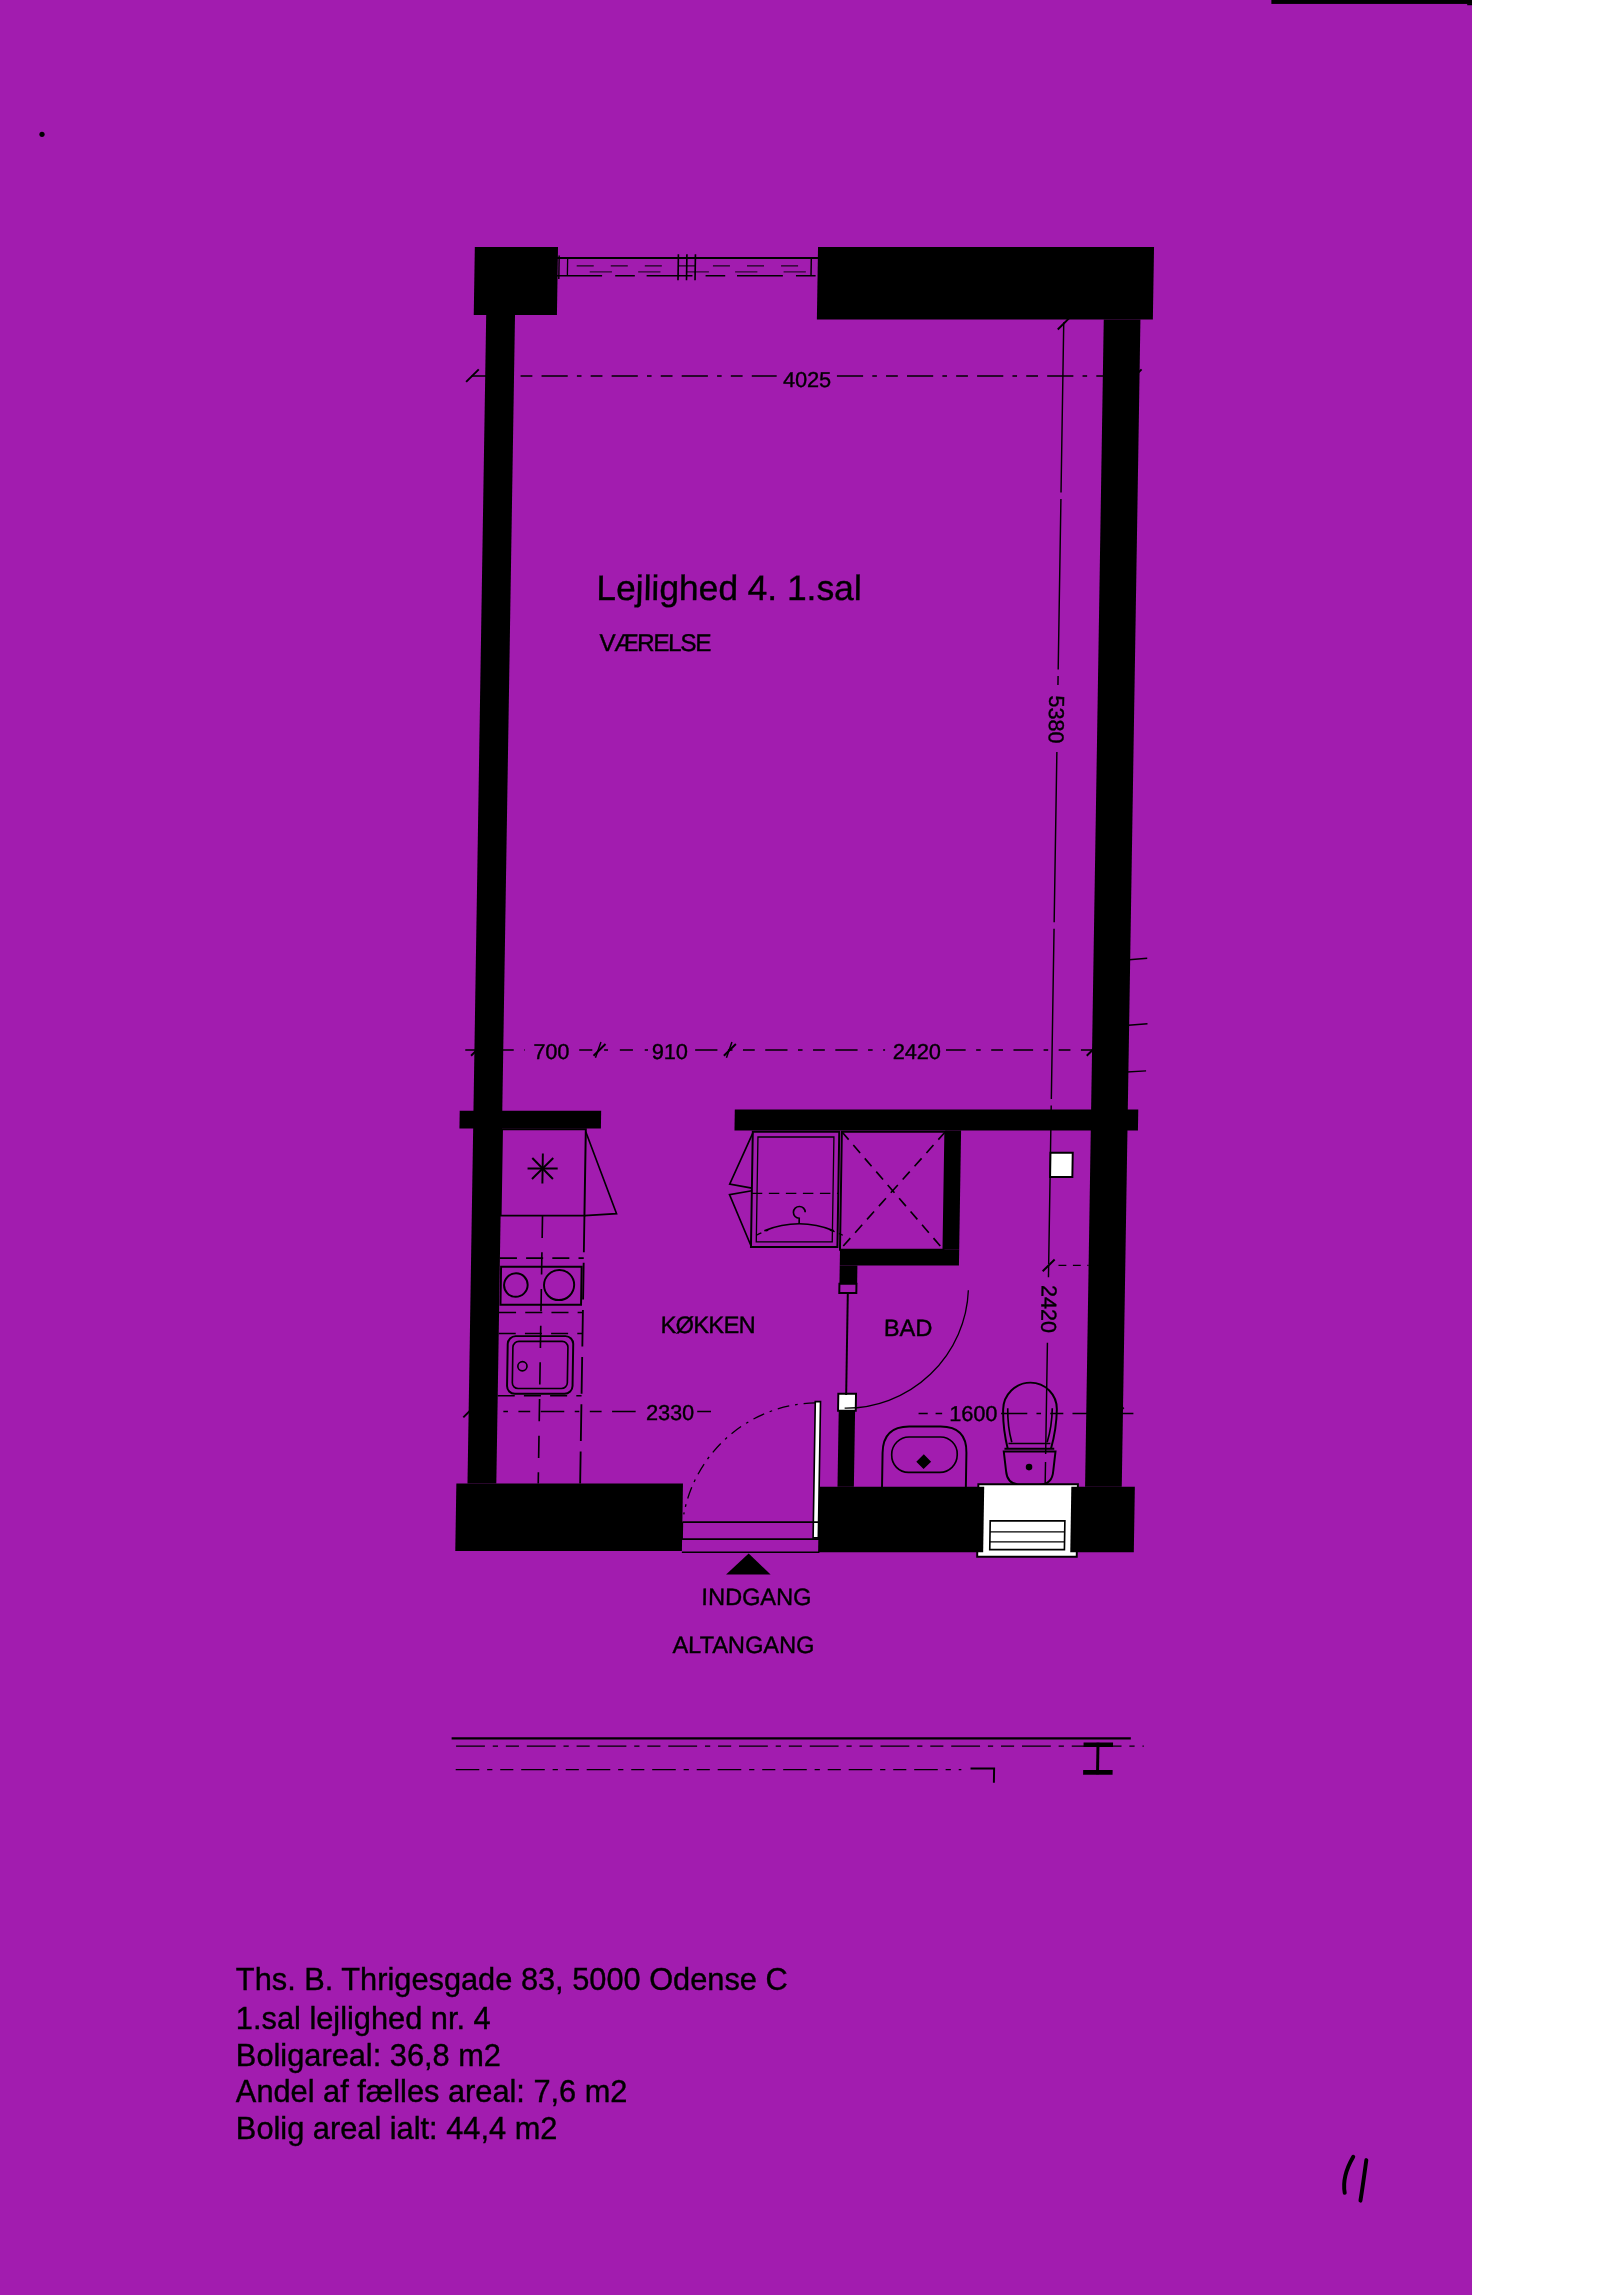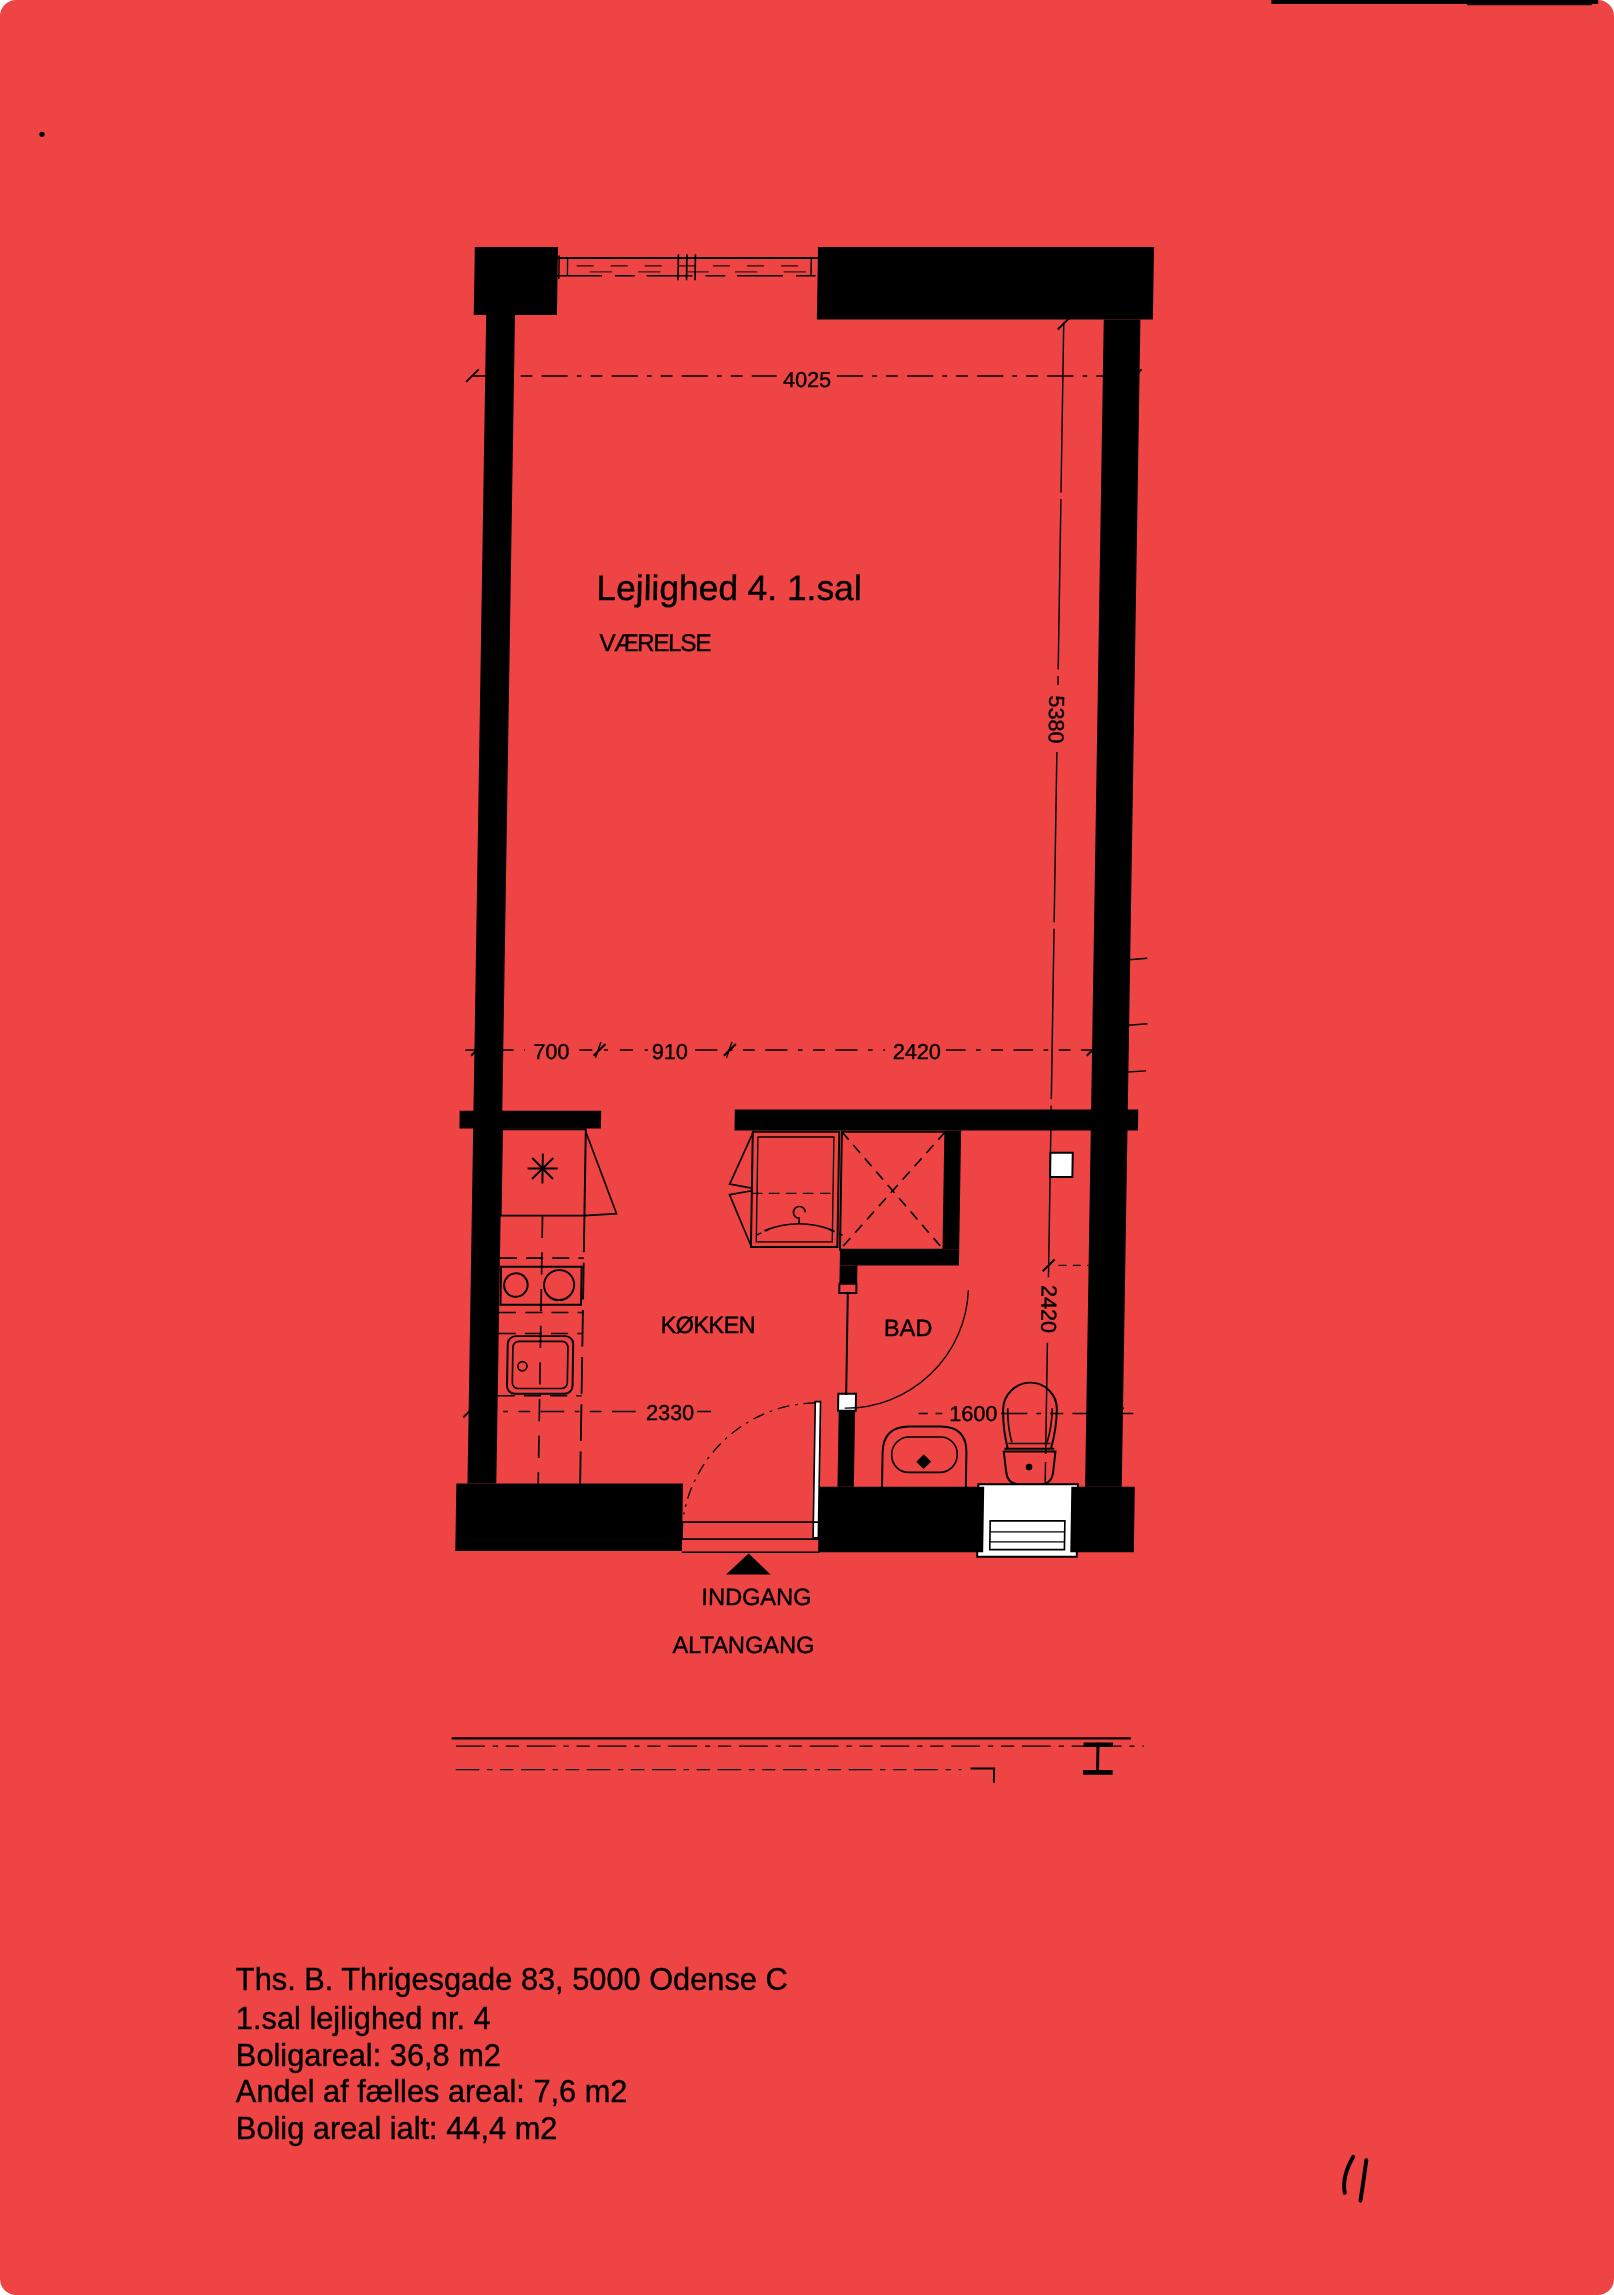--- a/index.html
+++ b/index.html
@@ -1,16 +1,16 @@
 <!DOCTYPE html>
 <html style="font-size:10.5px"><head>
 <meta charset="utf-8">
 <style>
   html,body{margin:0;padding:0;background:#fff;}
-  .page{position:relative;width:1614px;height:2295px;background:#ef4444;overflow:hidden;border-radius:16px;}
+  .page{position:relative;width:1472px;height:2295px;background:#a21caf;overflow:hidden;}
   svg text{font-family:"Liberation Sans",sans-serif;fill:#000;stroke:#000;stroke-width:0.6px;}
 </style>
 </head>
 <body>
 <div class="page">
 <svg width="1614" height="2295" viewBox="0 0 2464 3504">
 
 <g>
 <rect x="1941" y="0" width="499" height="6" fill="#000"></rect>
 <rect x="2240" y="6" width="190" height="2" fill="#000"></rect>

